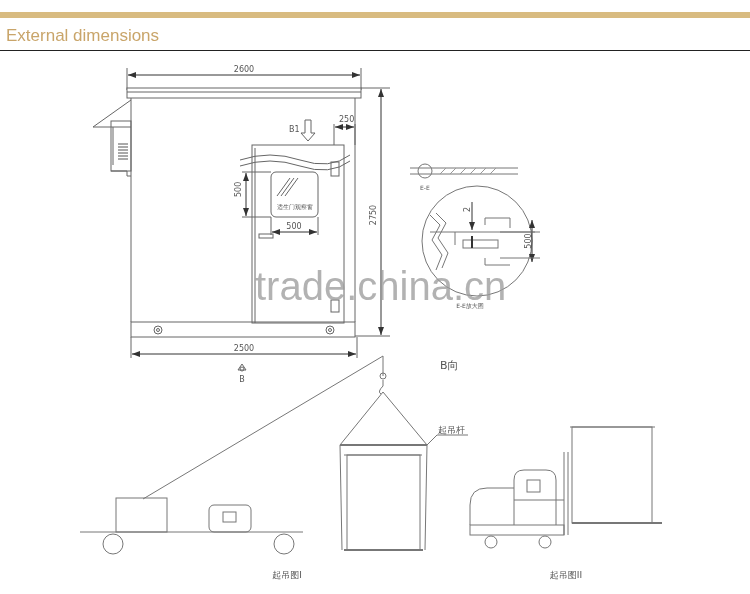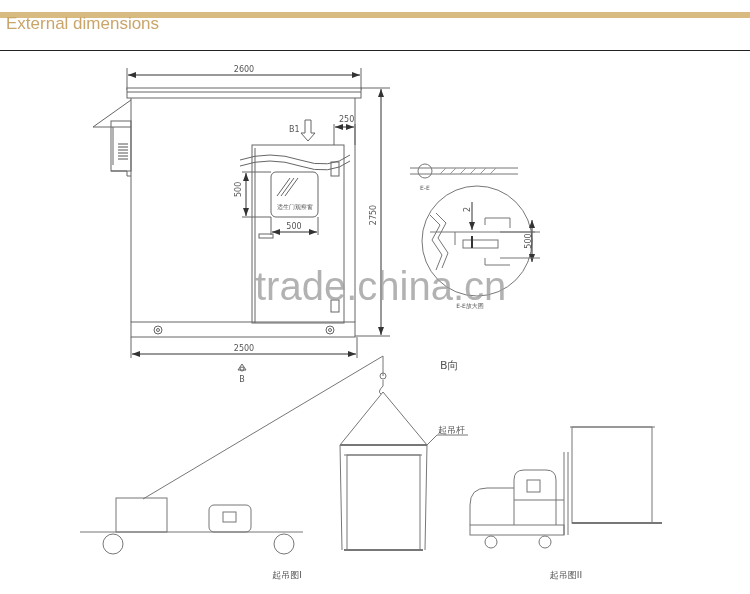--- a/index.html
+++ b/index.html
@@ -1,18 +1,18 @@
 <!DOCTYPE html>
 <html><head>
 <meta charset="utf-8">
 <style>
   html,body{margin:0;padding:0;background:#ffffff;}
   body{width:750px;height:594px;position:relative;overflow:hidden;font-family:"Liberation Sans",sans-serif;}
   .top-bar{position:absolute;left:0;top:12px;width:750px;height:6px;background:#d8bb80;}
-  .heading{position:absolute;left:6px;top:14px;font-size:17px;color:#c9a56a;font-family:"Liberation Sans",sans-serif;}
+  .heading{position:absolute;left:6px;top:26px;font-size:17px;color:#c9a56a;font-family:"Liberation Sans",sans-serif;}
   .rule{position:absolute;left:0;top:50px;width:750px;height:1px;background:#222;}
   svg{position:absolute;left:0;top:0;}
   .lbl{font-family:"DejaVu Sans",sans-serif;fill:#555;}
   .wm{font-family:"Liberation Sans",sans-serif;fill:#999;opacity:0.75;}
 </style>
 </head>
 <body>
 
 <div class="top-bar"></div>
 <div class="heading">External dimensions</div>

